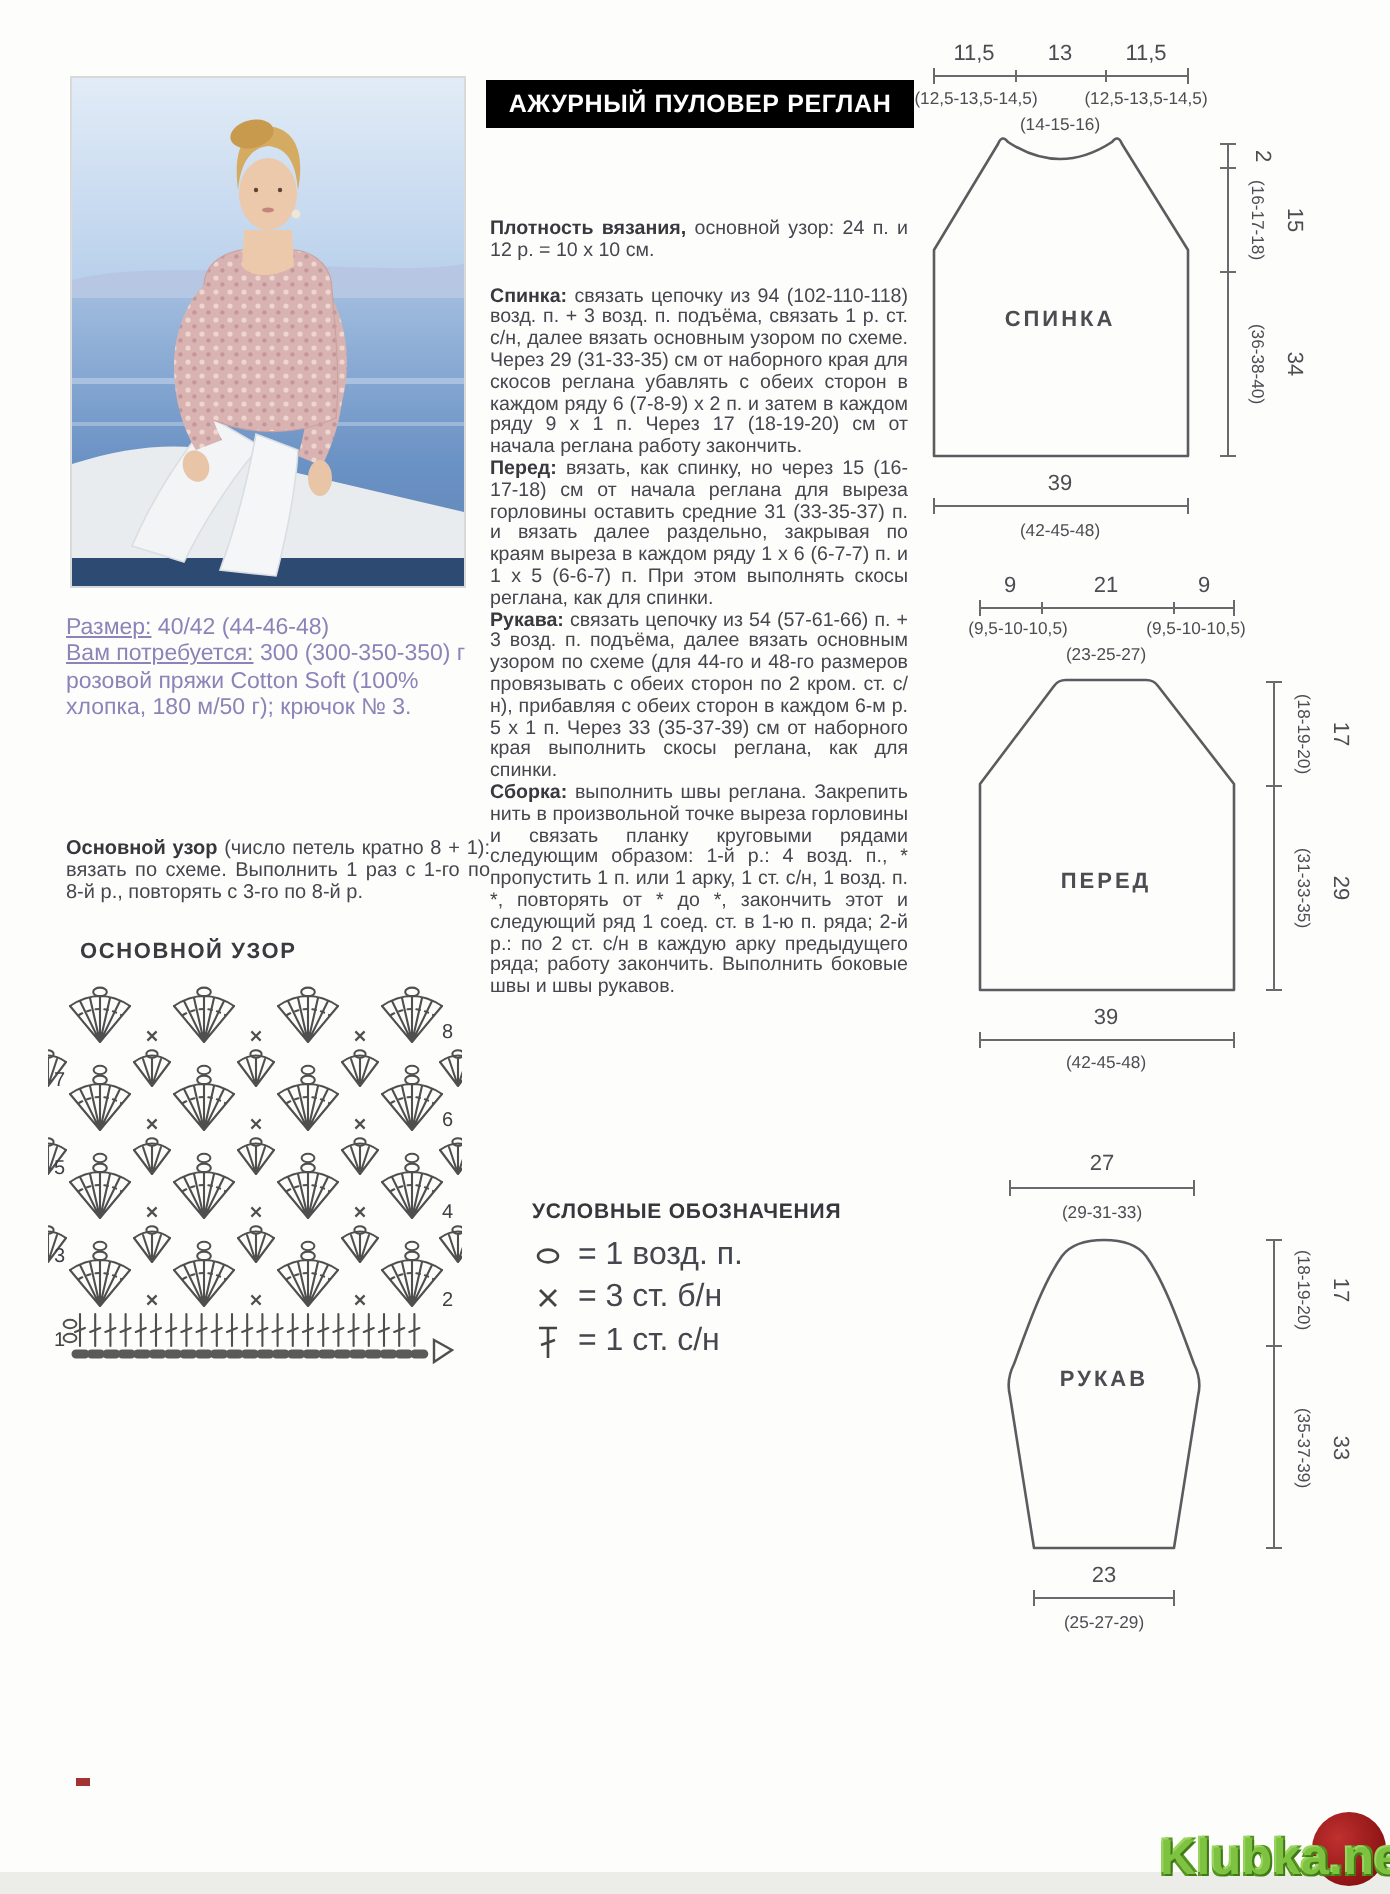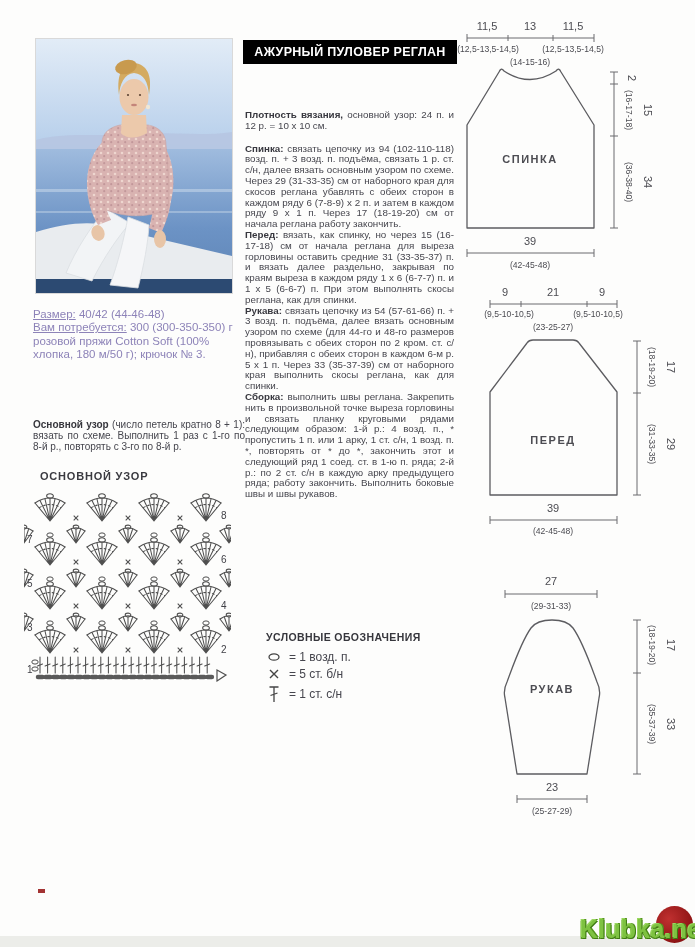--- a/index.html
+++ b/index.html
@@ -19,22 +19,22 @@
   .size-block{position:absolute;left:33px;top:308px;width:206px;font-size:11.5px;line-height:13.4px;color:#8d83b8;}
   .size-block .ul{text-decoration:underline;text-align:right;}
   
   .note-block{position:absolute;left:33px;top:387px;width:212px;font-size:10px;line-height:11px;text-align:justify;margin-top:32px;}
   .note-block b{color:#36363c;}
   
   .chart-title{position:absolute;left:40px;top:470px;font-size:11px;font-weight:bold;letter-spacing:.8px;color:#3a3a40;}
   .chart-box{position:absolute;left:24px;top:487px;}
   
   .legend{position:absolute;left:266px;top:600px;width:185px;}
-  .legend-title{font-size:10.5px;font-weight:bold;letter-spacing:.4px;color:#36363c;margin-bottom:7px;margin-top:31px;}
-  .legend-item{display:flex;align-items:center;gap:7px;font-size:12px;color:#46464e;margin-bottom:3px;text-align:center;}
+  .legend-title{font-size:10.5px;font-weight:bold;letter-spacing:.4px;color:#36363c;margin-bottom:7px;}
+  .legend-item{display:flex;align-items:center;gap:7px;font-size:16px;color:#46464e;margin-bottom:3px;text-align:center;}
   .legend-item .sym{width:16px;display:flex;justify-content:center;}
   
   .schematic{position:absolute;}
   .schematic text{fill:#4c4c52;}
   .dim{font-size:8.6px;}
   .dimB{font-size:11px;}
   .plabel{font-size:11px;font-weight:bold;letter-spacing:1.5px;fill:#2f2f34;}
   .outline{fill:none;stroke:#5c5c60;stroke-width:1.3;stroke-linejoin:round;}
   .ruler{stroke:#6a6a6e;stroke-width:1;fill:none;}
   
@@ -243,21 +243,21 @@
           </svg>
         </span>
       <span>= 1 возд. п.</span>
     </div>
     <div class="legend-item">
       <span class="sym">
           <svg width="16" height="12" viewBox="0 0 16 12">
             <path d="M4,2 L12,10 M4,10 L12,2" stroke="#444" stroke-width="1.4"></path>
           </svg>
         </span>
-      <span>= 5 ст. б/н</span>
+      <span>= 3 ст. б/н</span>
     </div>
     <div class="legend-item">
       <span class="sym">
           <svg width="16" height="20" viewBox="0 0 16 20">
             <path d="M8,3 V18 M3.5,3 H12.5 M4.5,11.5 L11.5,9" stroke="#444" stroke-width="1.3" fill="none"></path>
           </svg>
         </span>
       <span>= 1 ст. с/н</span>
     </div>
   </div>

